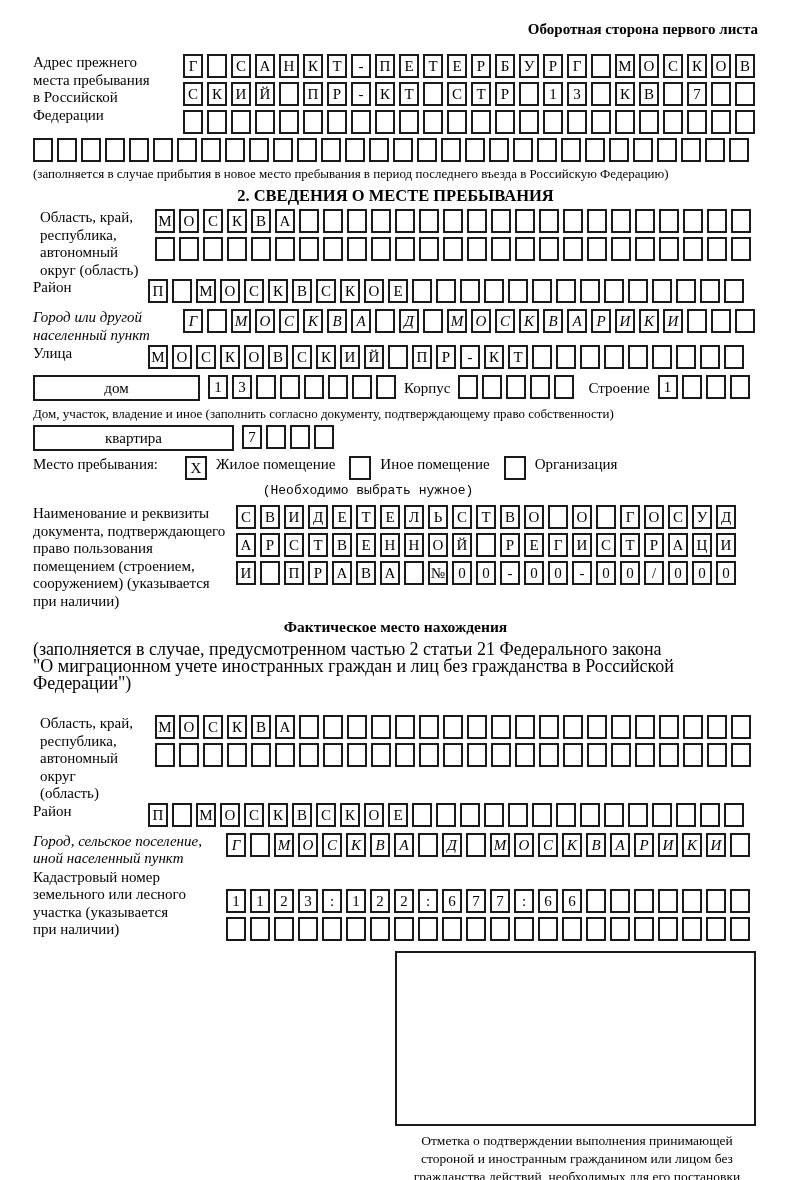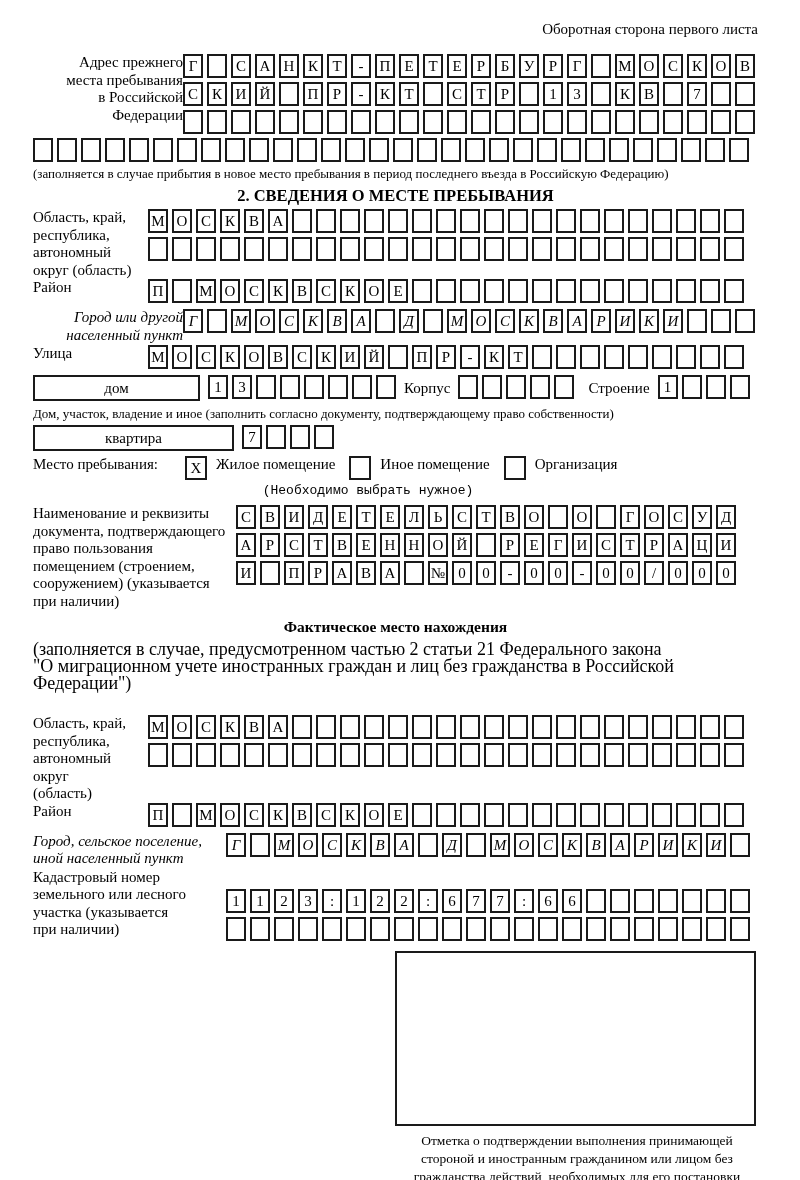--- a/index.html
+++ b/index.html
@@ -4,41 +4,41 @@
 <style>
   * { margin:0; padding:0; box-sizing:border-box; }
   html,body { background:#fff; }
   body {
     width:800px; height:1180px;
     font-family:"Liberation Serif", serif;
     color:#000; overflow:hidden;
   }
   .page { width:800px; height:1180px; padding:20px 42px 0 33px; overflow:hidden; }
 
-  .top-note { text-align:right; font-size:15px; line-height:18px; margin-bottom:16px; }
+  .top-note { text-align:right; font-size:15px; line-height:18px; margin-bottom:16px;font-weight:bold; }
 
   .frow { display:flex; align-items:flex-start; }
   .flabel { font-size:15px; line-height:17.5px; white-space:pre-line; flex:0 0 auto; }
-  .w150 { width:150px;text-align:right; } .w115 { width:115px; } .w202 { width:203px; } .w192 { width:193px; }
+  .w150 { width:150px; } .w115 { width:115px; } .w202 { width:203px; } .w192 { width:193px; }
 
   .cellrow { display:flex; gap:4px; height:24px; margin-bottom:4px; flex:0 0 auto; }
   .cell {
     flex:0 0 20px; width:20px; height:24px;
     border:2px solid #1a1a1a; background:#fff;
     font-size:15px; line-height:20px; text-align:center;
   }
 
   .center { text-align:left; }
   .note { font-size:13px; line-height:16px; white-space:pre-line; }
   .h2 { font-size:16.5px; font-weight:bold; text-align:center; margin:4px 0 3px 0; }
   .h3 { font-size:15.5px; font-weight:bold; text-align:center; margin:8px 0 5px 0; }
   .subtitle { font-size:18px; line-height:17px; text-align:left; white-space:pre-line; margin-bottom:23px; }
 
   .mb2 { margin-bottom:2px; } .mt20 { margin-top:20px; }
-  .minh68 { min-height:68px; } .minh104 { min-height:104px; } .minh36 { min-height:36px;font-style:italic; }
+  .minh68 { min-height:68px;justify-content:center; } .minh104 { min-height:104px; } .minh36 { min-height:36px;font-style:italic; }
 
   .domrow { display:flex; align-items:flex-start; margin-bottom:3px; }
   .labelbox {
     border:2px solid #1a1a1a; height:26px; font-size:15px; line-height:22px;
     text-align:center; flex:0 0 auto;
   }
   .dombox { width:167px; margin-right:8px; }
   .kvbox { width:201px; margin-right:8px; }
   .inl-label { font-size:15px; line-height:26px; }
   .ml6 { margin:0 8px 0 8px; } .ml10 { margin:0 8px 0 14px; }

